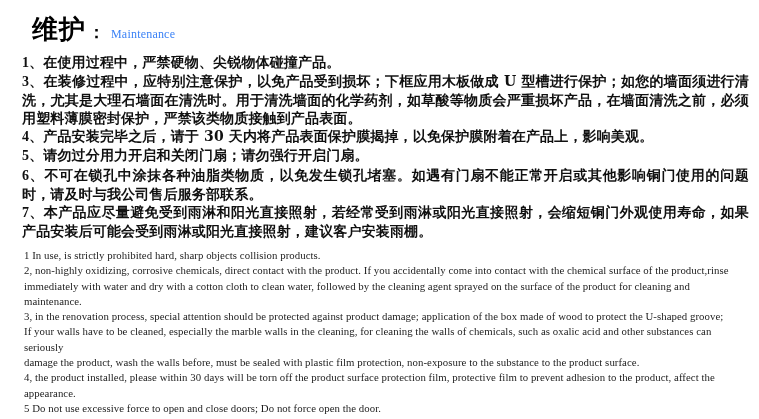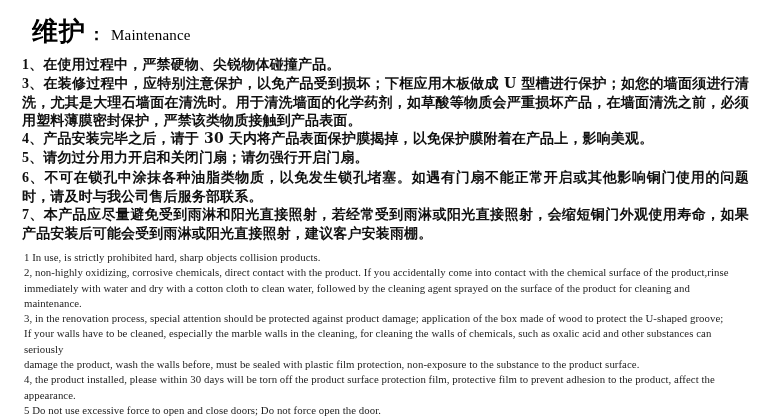--- a/index.html
+++ b/index.html
@@ -40,23 +40,23 @@
     line-height: 1;
   }
   .heading-colon {
     font-weight: bold;
     font-size: 17px;
     padding: 0 6px 0 2px;
     color: #000000;
   }
   .heading-en {
     font-family: "Liberation Serif", "DejaVu Serif", serif;
-    font-size: 15px;
+    font-size: 12px;
     font-weight: normal;
-    color: #000000;
+    color: #3b82f6;
     letter-spacing: 0.2px;
     margin-top: 15px;
   }
 
   
   .cn-list {
     padding-left: 12px;
     padding-right: 4px;
     margin-bottom: 7px;
   }

